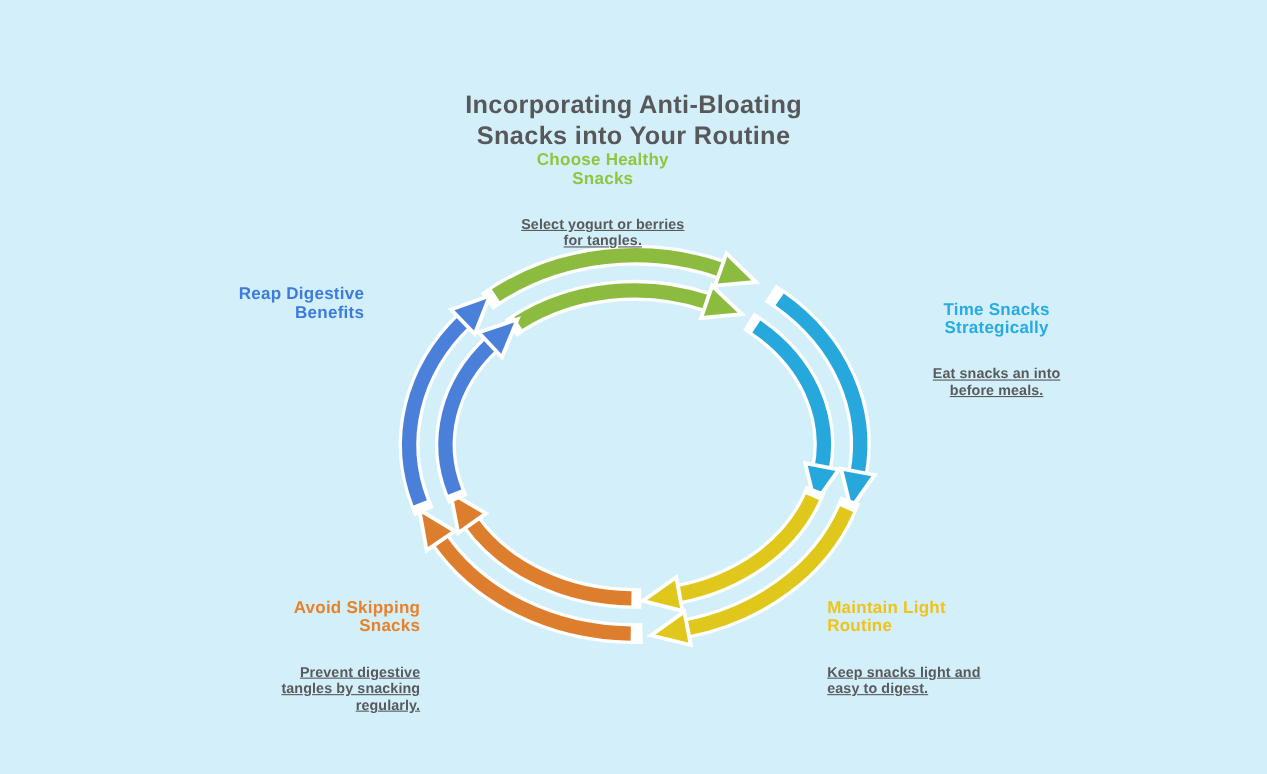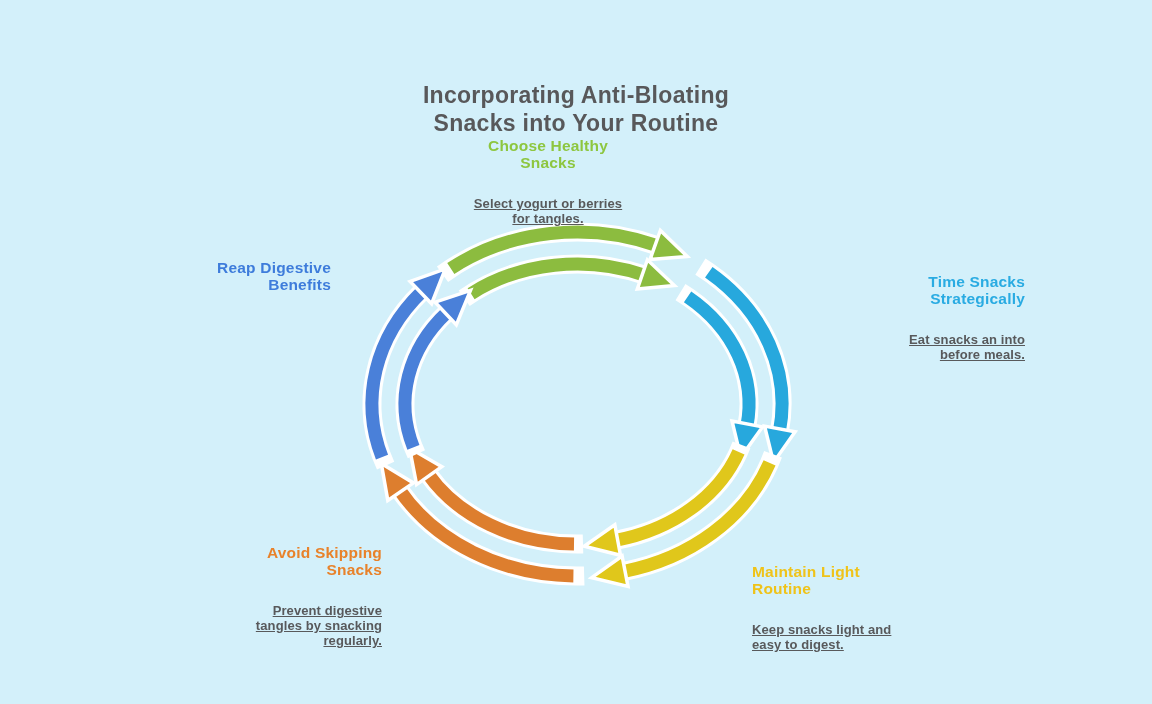--- a/index.html
+++ b/index.html
@@ -100,32 +100,32 @@
       <div class="step" style="left: 428px; top: 138px; width: 240px; text-align: center;">
         <div class="step-title" style="color: rgb(141, 198, 63);">
           <div>Choose Healthy</div>
           <div>Snacks</div>
         </div>
         <div class="step-desc" style="color: rgb(88, 89, 91);">
           <div>Select yogurt or berries</div>
           <div>for tangles.</div>
         </div>
       </div>
-      <div class="step" style="left: 825px; top: 274px; width: 200px; text-align: right;">
+      <div class="step" style="left: 806px; top: 274px; width: 200px; text-align: center;">
         <div class="step-title" style="color: rgb(41, 171, 226);">
           <div>Time Snacks</div>
           <div>Strategically</div>
         </div>
         <div class="step-desc" style="color: rgb(88, 89, 91);">
           <div>Eat snacks an into</div>
           <div>before meals.</div>
         </div>
       </div>
       <div class="step" style="left: 752px; top: 545px; width: 210px; text-align: left;">
-        <div class="step-title" style="color: rgb(239, 195, 25); margin-top: 19px;">
+        <div class="step-title" style="color: rgb(239, 195, 25);">
           <div>Maintain Light</div>
           <div>Routine</div>
         </div>
         <div class="step-desc" style="color: rgb(88, 89, 91);">
           <div>Keep snacks light and</div>
           <div>easy to digest.</div>
         </div>
       </div>
       <div class="step" style="left: 192px; top: 545px; width: 190px; text-align: right;">
         <div class="step-title" style="color: rgb(232, 130, 42);">

